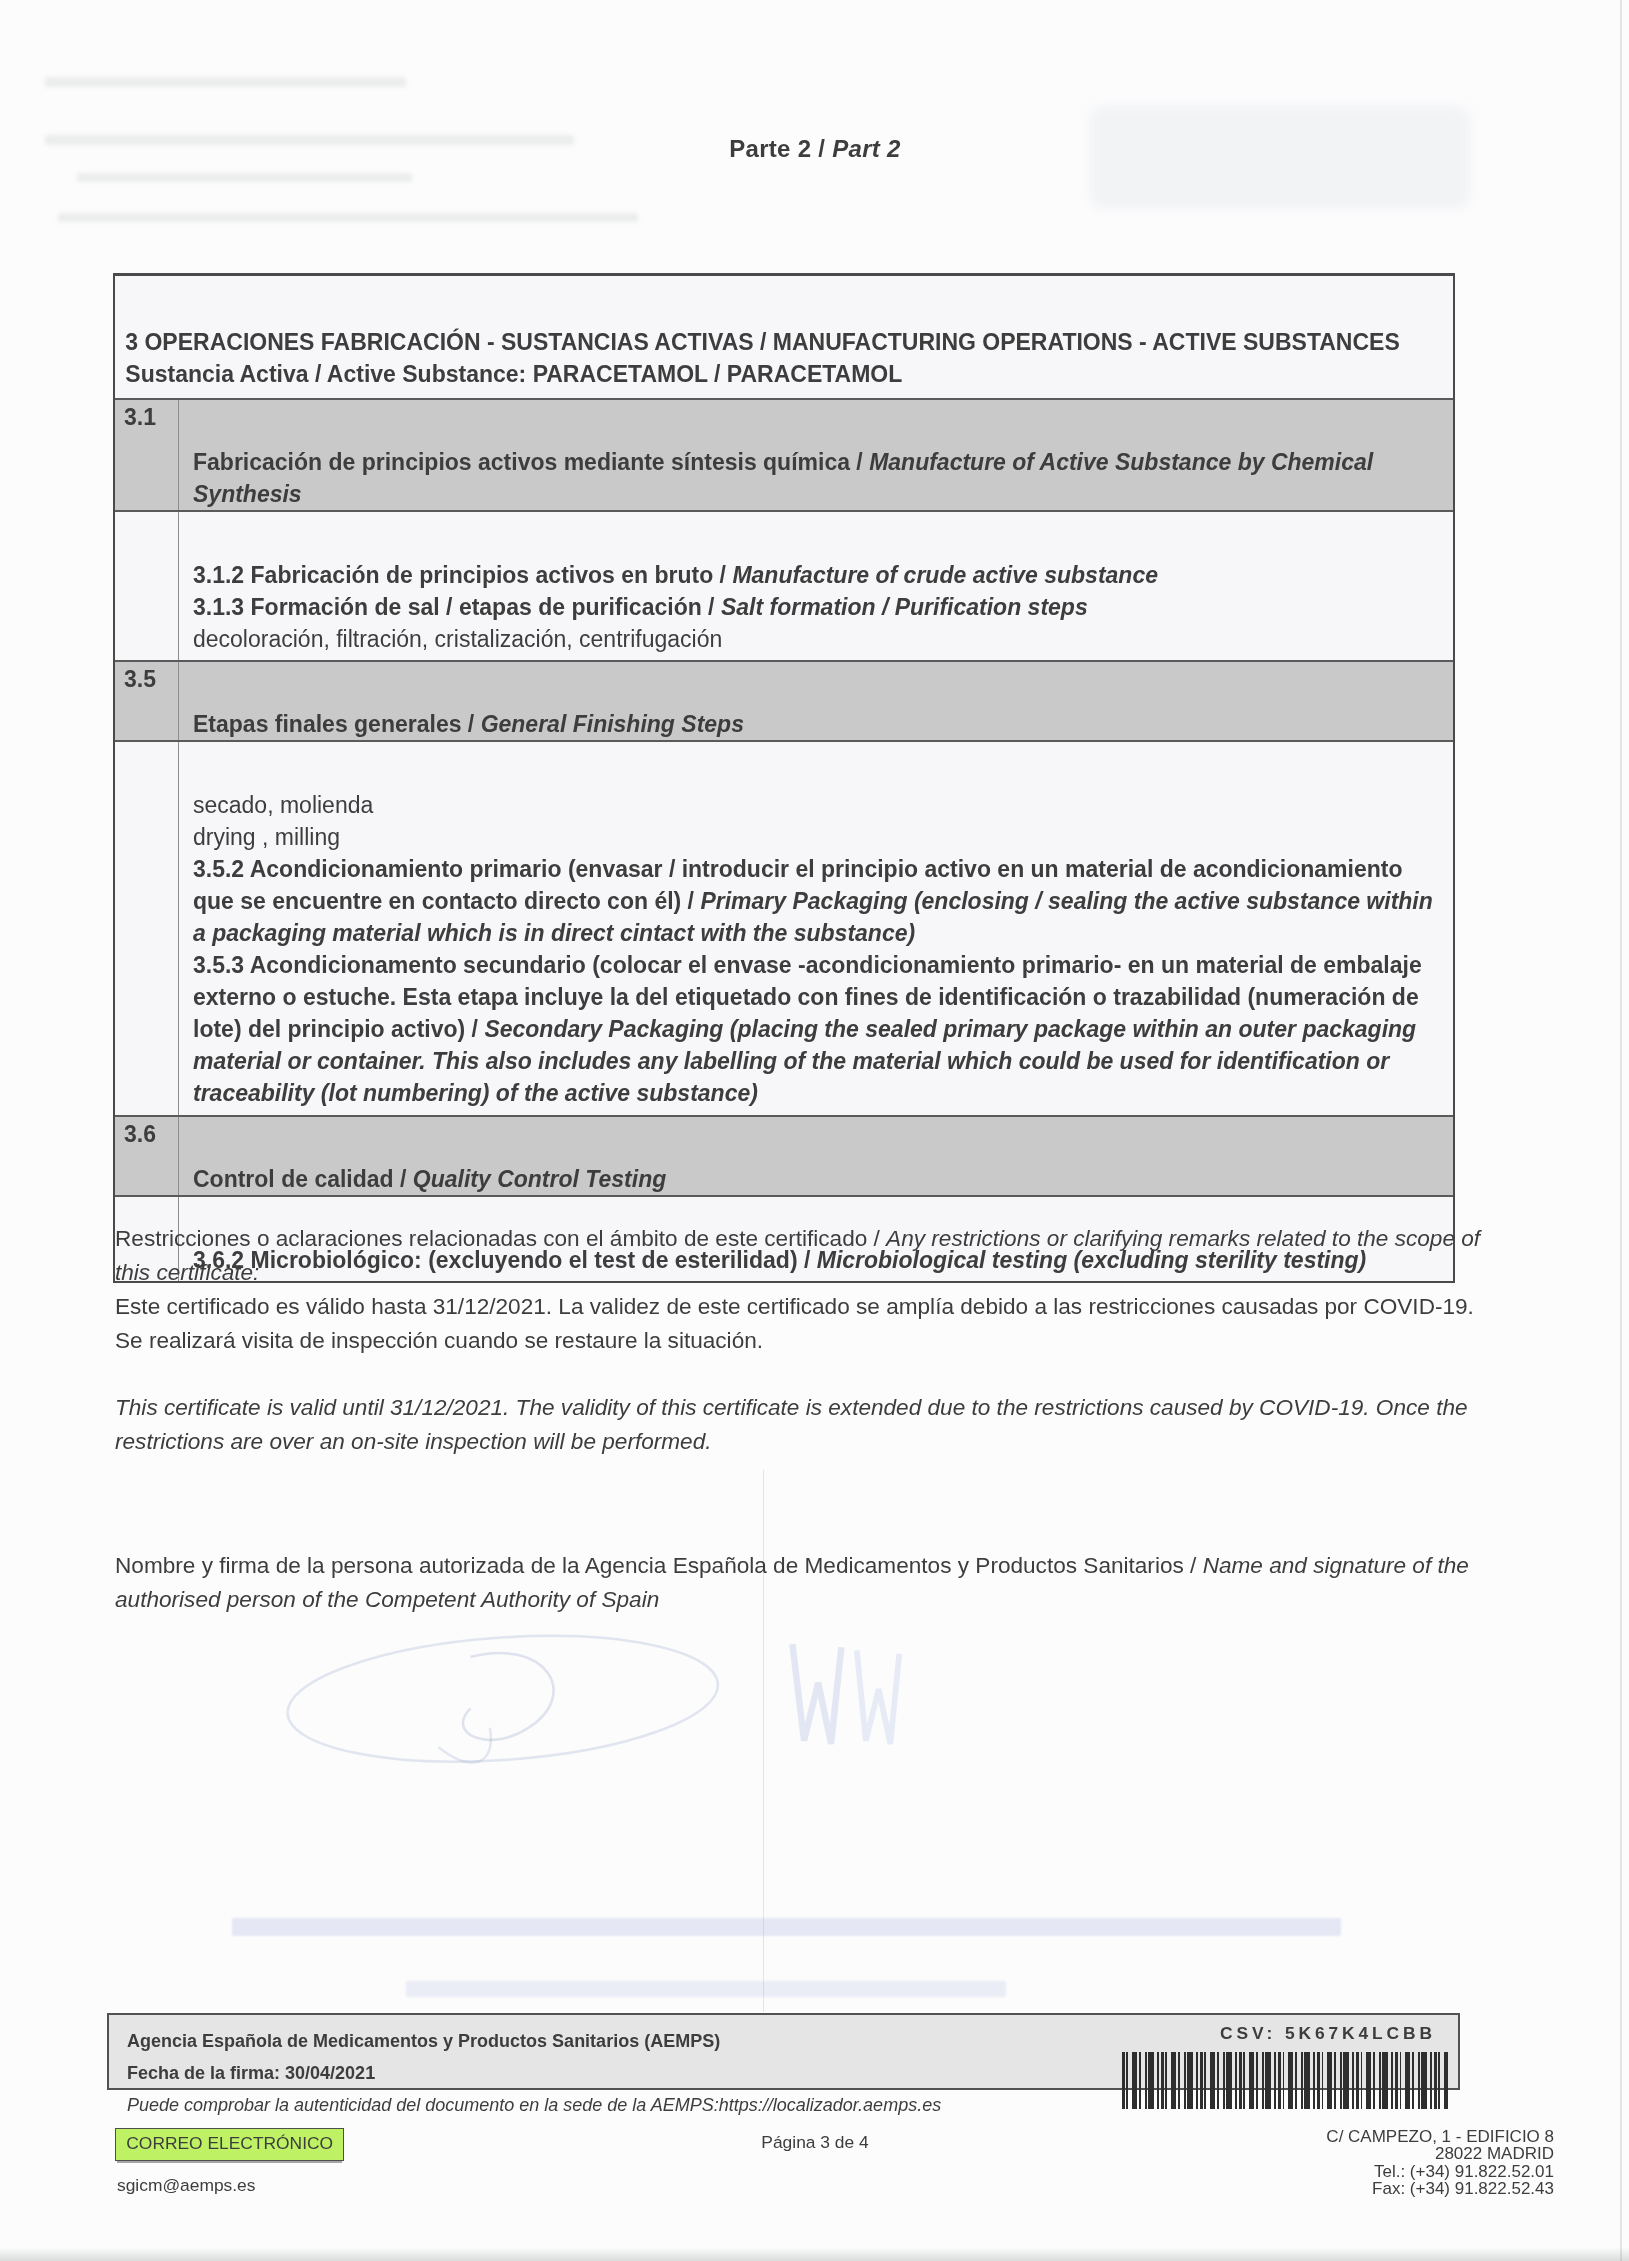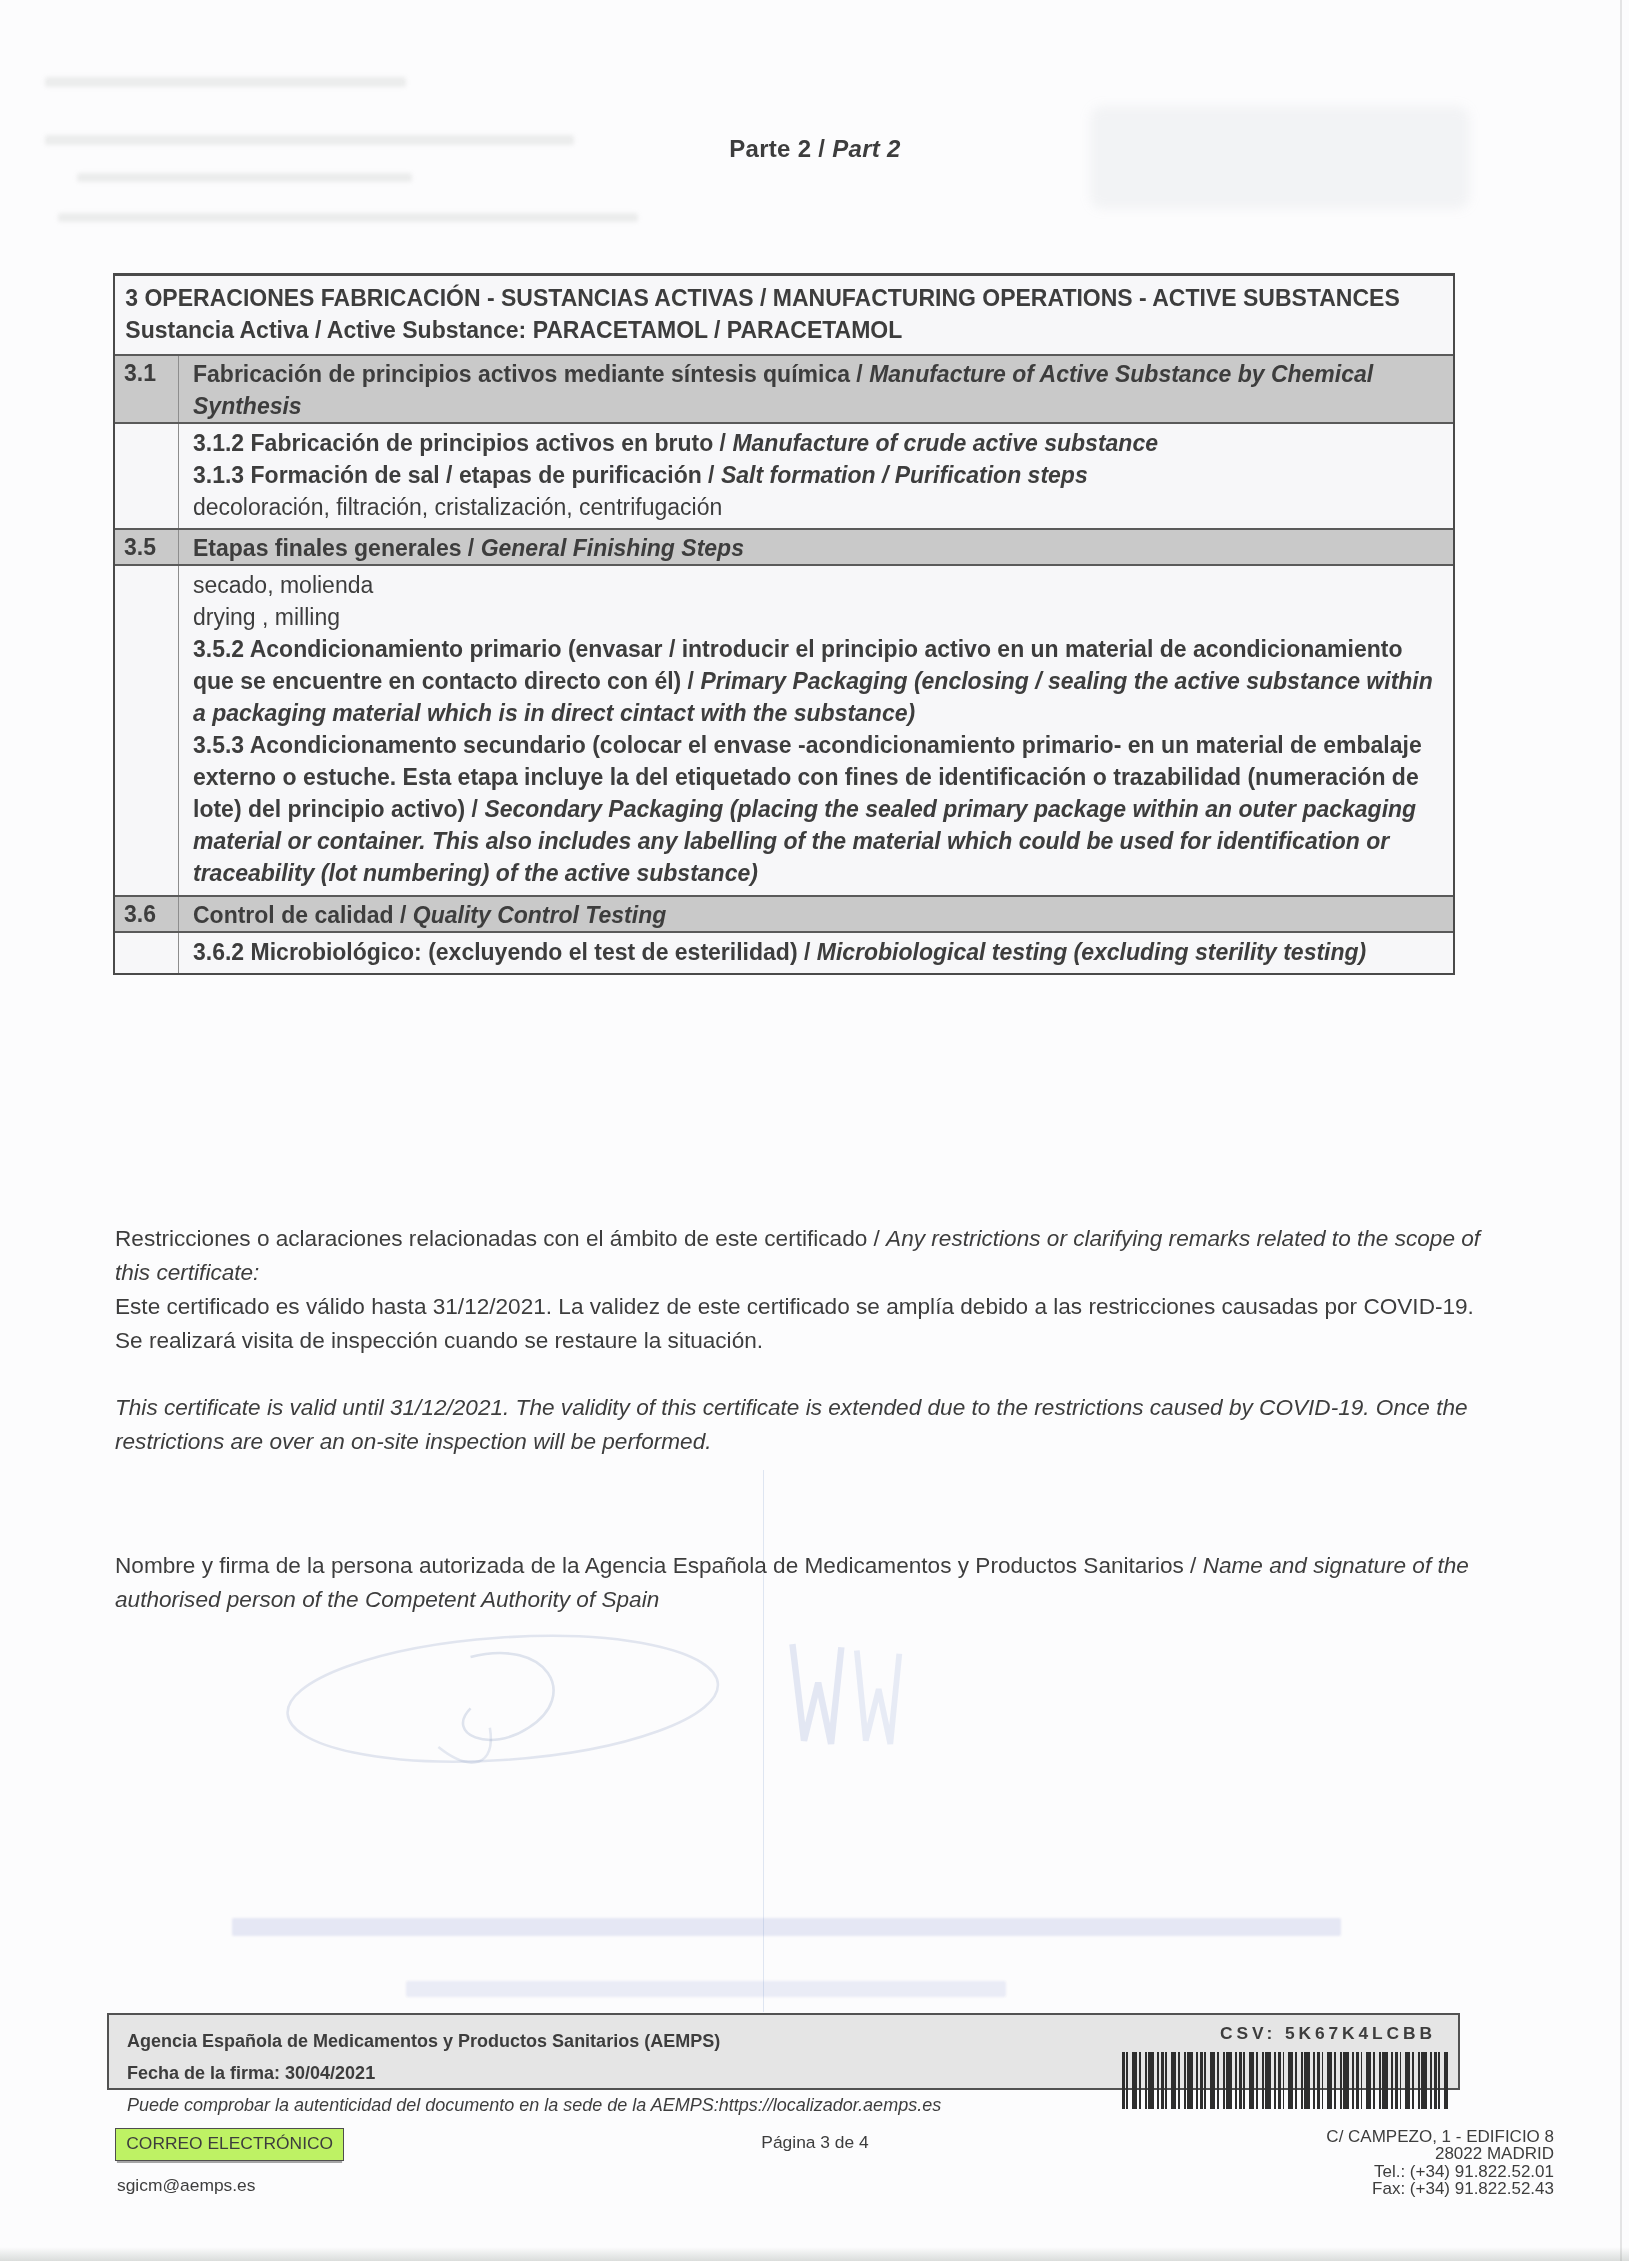--- a/index.html
+++ b/index.html
@@ -25,21 +25,21 @@
     background:#f7f7f9;box-sizing:border-box;
   }
   .trow{display:flex;border-top:1.9px solid #7c7c7c;}
   .trow:first-child{border-top:none;}
   .trow.gray{background:#c9c9c9;border-top:2.6px solid #5a5a5a;}
   .trow.gray + .trow{border-top:2.6px solid #5a5a5a;}
   .num{
     flex:0 0 64px;border-right:1.9px solid #8d8d8d;
     padding:3.9px 0 0 9px;font-weight:bold;font-size:23px;box-sizing:border-box;
   }
-  .cell{flex:1;padding:3.2px 13px 5.2px 14px;font-size:23px;line-height:32px;}
+  .cell{flex:1;padding:3.2px 13px 5.2px 14px;font-size:23px;line-height:32px;margin-top:44px;}
   .head-cell{padding:6.4px 13px 7.7px 10.3px;}
   .gray .cell{padding-top:1.9px;padding-bottom:0;}
 
   
   .para{position:absolute;left:115px;width:1367px;font-size:22.6px;line-height:34px;}
   .para p{margin:0;}
 
   
   .footer-box{
     position:absolute;left:107px;top:2013px;width:1353px;height:77px;

